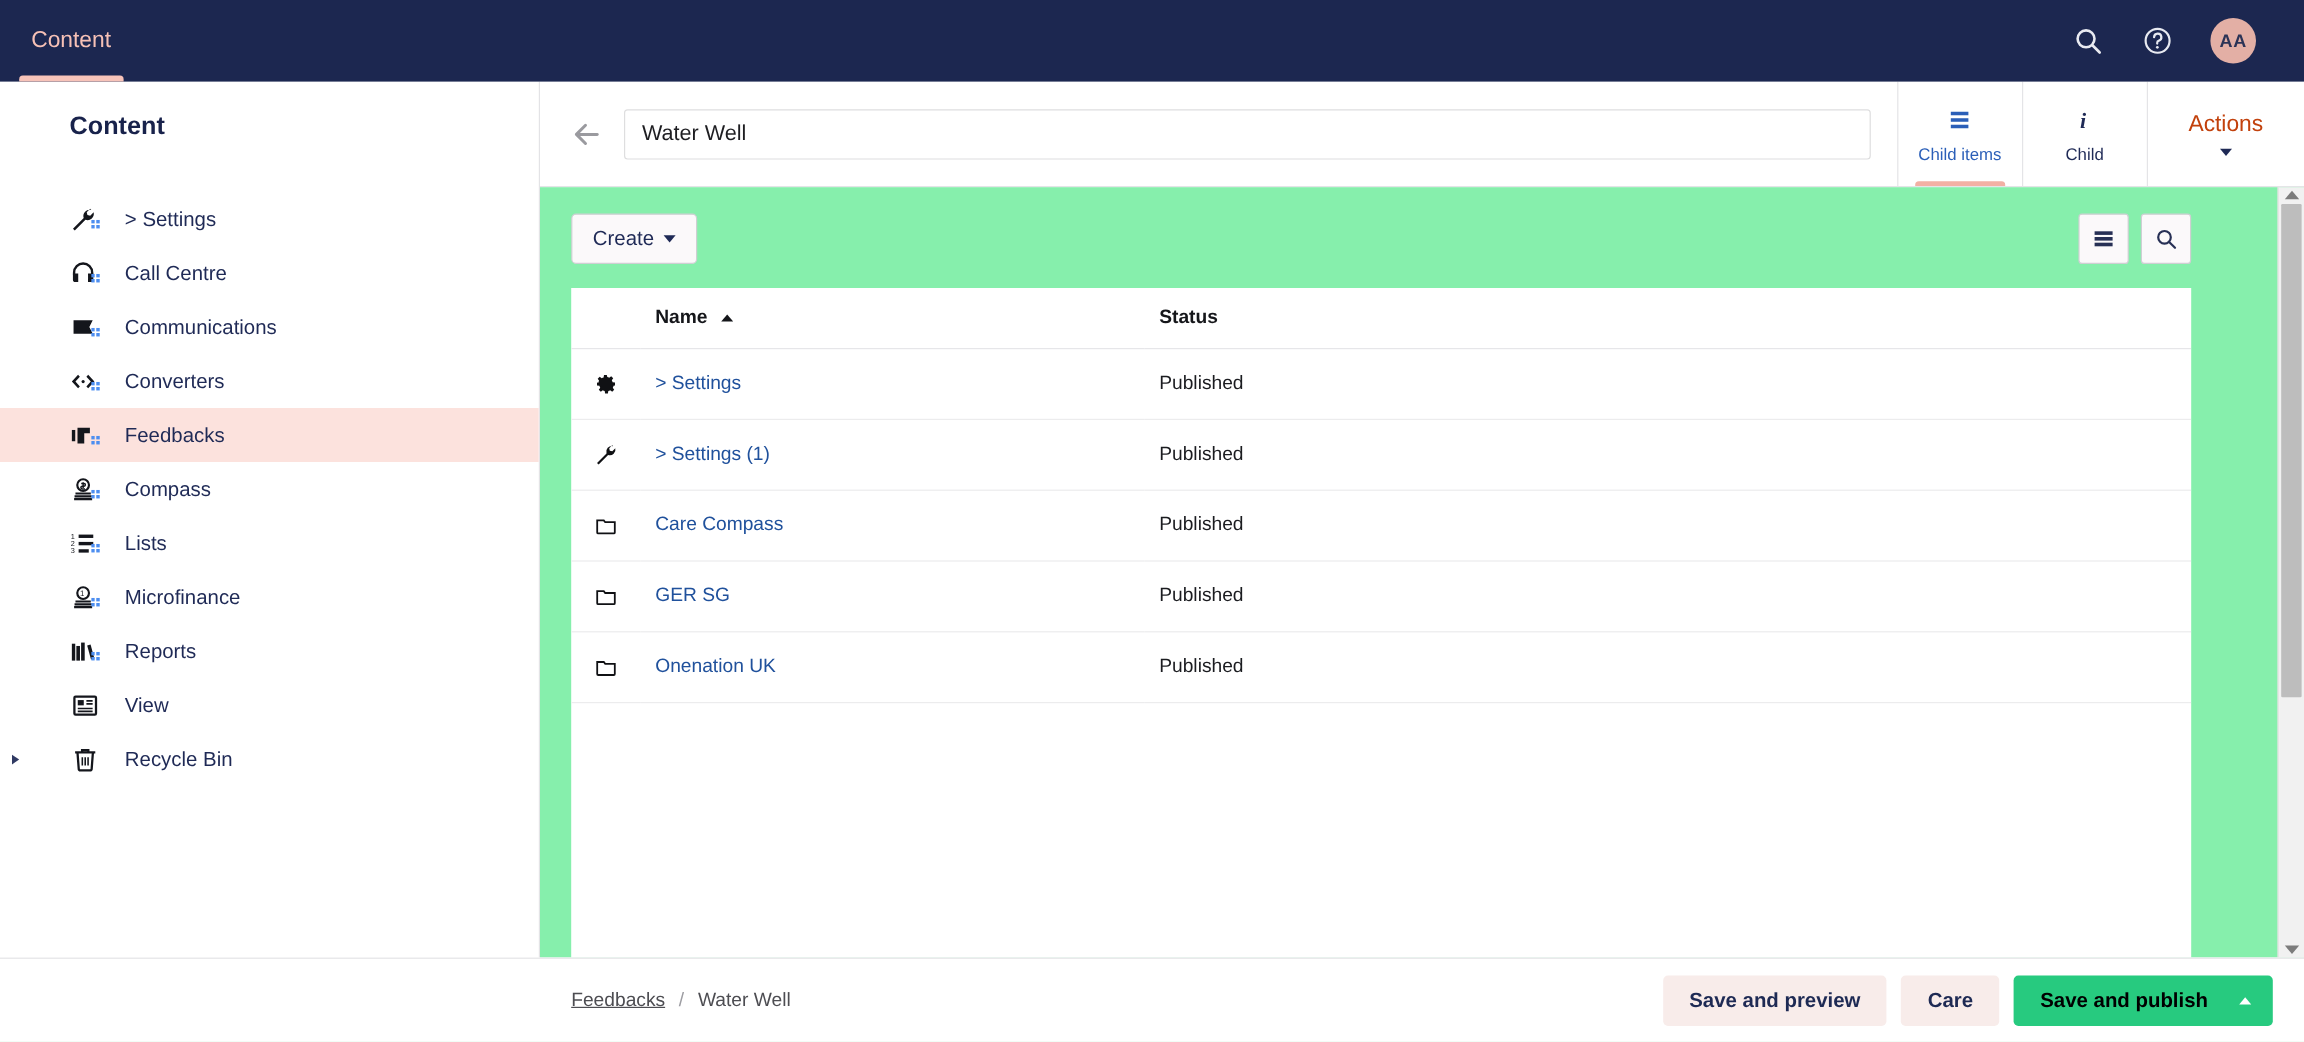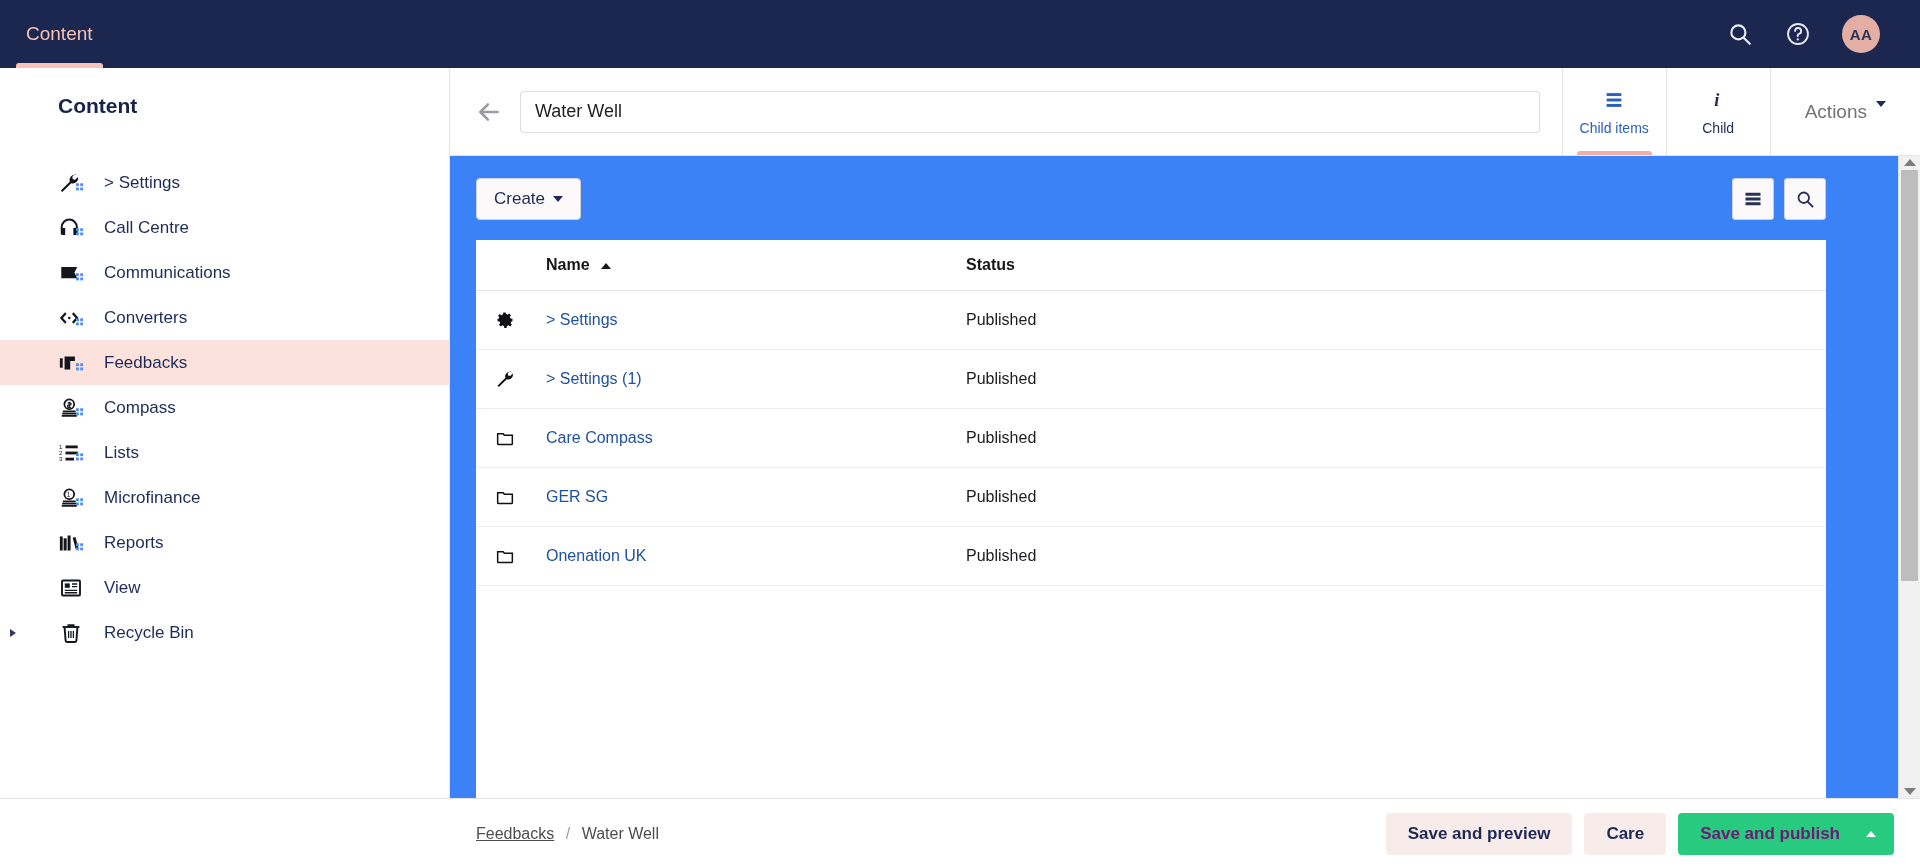--- a/index.html
+++ b/index.html
@@ -134,35 +134,35 @@
     position: absolute; left: 14px; right: 14px; bottom: 0;
     height: 4px; background: #f2b0a4; border-radius: 3px 3px 0 0;
   }
   .header-actions {
     display: flex; align-items: center;
     border-left: 1px solid #e4e4e7;
     padding: 0 34px;
   }
   .actions-btn {
     background: none; border: none; cursor: pointer;
-    color: #737373; font-size: 19px;
+    color: #c2410c; font-size: 19px;
     font-family: "Liberation Sans", sans-serif;
-    display: flex; align-items: flex-start; gap: 9px;
+    display: flex; align-items: center; gap: 9px; flex-direction: column;
   }
   .actions-btn .dn {
     width: 0; height: 0;
     border-top: 6px solid #1f2a56;
     border-left: 5px solid transparent;
     border-right: 5px solid transparent;
   }
 
   
   .content-region {
     flex: 1; display: flex; min-height: 0;
-    background: #3b82f6;
+    background: #86efac;
     gap: 46px;
   }
   .content-inner {
     flex: 1; display: flex; flex-direction: column;
     min-width: 0; padding: 22px 26px 0 26px;
   }
   .toolbar {
     display: flex; align-items: center; justify-content: space-between;
     margin-bottom: 20px;
   }
@@ -266,21 +266,21 @@
   .footer-right { display: flex; align-items: center; gap: 12px; }
   .fbtn {
     height: 42px; padding: 0 22px;
     border: none; border-radius: 4px;
     font-size: 17px; font-weight: 600;
     font-family: "Liberation Sans", sans-serif;
     cursor: pointer;
   }
   .fbtn.light { background: #f8ecea; color: #1e2a54; text-align: right; }
   .fbtn.green {
-    background: #27ca7f; color: #701a75;
+    background: #27ca7f; color: #000000;
     display: flex; align-items: center; gap: 26px;
     padding: 0 18px 0 22px;
   }
   .fbtn.green .up {
     width: 0; height: 0;
     border-bottom: 6px solid #ffffff;
     border-left: 5px solid transparent;
     border-right: 5px solid transparent;
   }
 </style>

